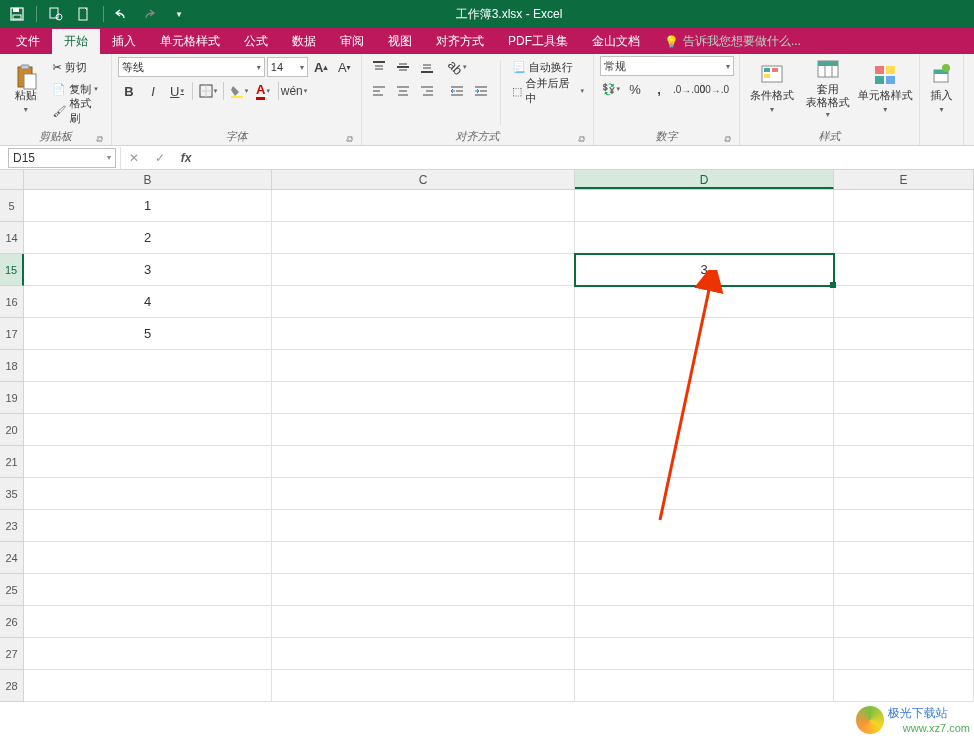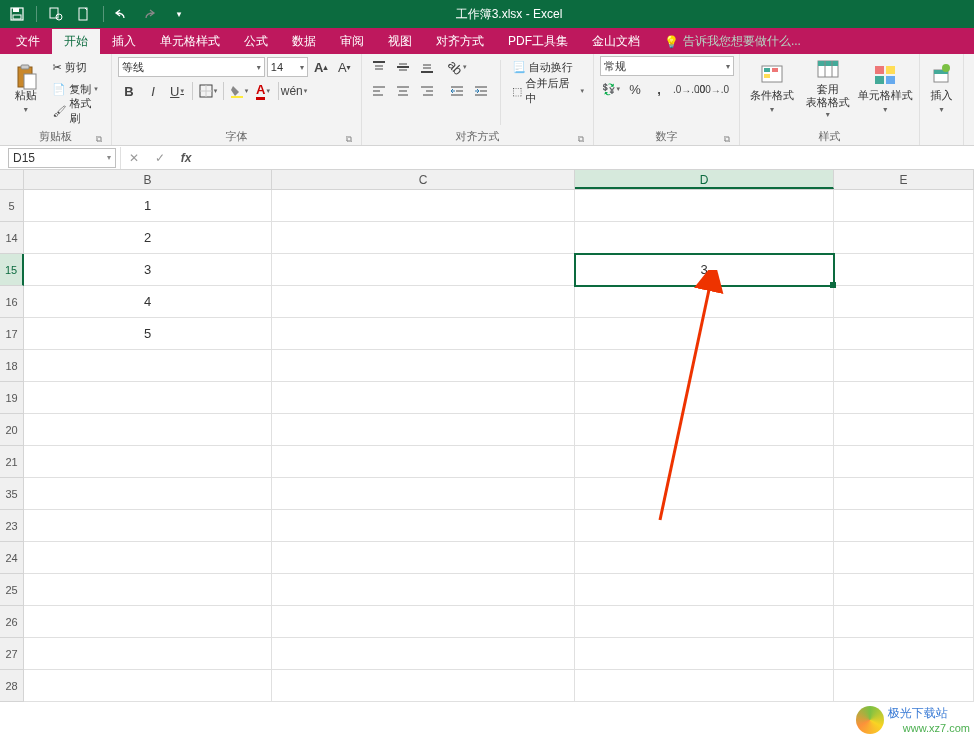--- a/index.html
+++ b/index.html
@@ -15,21 +15,21 @@
 
 .menutabs { height: 26px; background: #be185d; display: flex; align-items: flex-end; color: #fff; padding-left: 4px; }
 .menutabs .tab { padding: 4px 12px; font-size: 12px; cursor: pointer; }
 .menutabs .tab.active { background: #f3f3f3; color: #0c6b3f; }
 .menutabs .tell { margin-left: 12px; color: #b5d6c4; display: flex; align-items: center; gap: 4px; font-size: 12px; padding-bottom: 4px; }
 
 
 .ribbon { height: 92px; background: #f3f3f3; border-bottom: 1px solid #d4d4d4; display: flex; }
 .group { border-right: 1px solid #e0e0e0; padding: 2px 6px 0 6px; display: flex; flex-direction: column; }
 .group .body { flex: 1; display: flex; gap: 4px; }
-.group .label { text-align: center; font-size: 11px; color: #666; height: 16px; line-height: 14px; position: relative; }
+.group .label { text-align: center; font-size: 11px; color: #666; height: 16px; line-height: 14px; position: relative; font-style: italic; }
 .group .label .launcher { position: absolute; right: 0; bottom: 1px; width: 12px; height: 12px; color: #888; cursor: pointer; font-size: 9px; }
 
 .bigbtn { display: flex; flex-direction: column; align-items: center; justify-content: center; width: 40px; height: 66px; cursor: pointer; font-size: 11px; gap: 2px; }
 .bigbtn .ico { width: 24px; height: 22px; }
 .bigbtn .arr { font-size: 8px; color: #666; }
 .smbtn { display: flex; align-items: center; gap: 3px; height: 22px; padding: 0 3px; cursor: pointer; font-size: 11px; }
 .col { display: flex; flex-direction: column; gap: 0; }
 .row { display: flex; gap: 2px; align-items: center; }
 
 .combo { height: 20px; border: 1px solid #c0c0c0; background: #fff; display: flex; align-items: center; padding: 0 3px; font-size: 11px; justify-content: space-between; cursor: pointer; }

